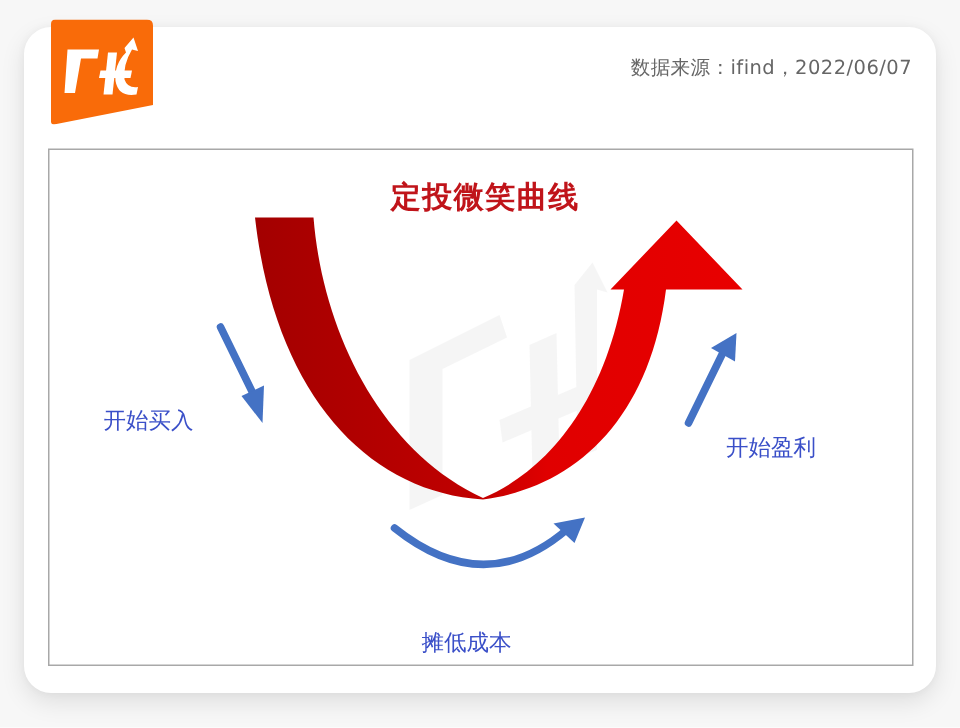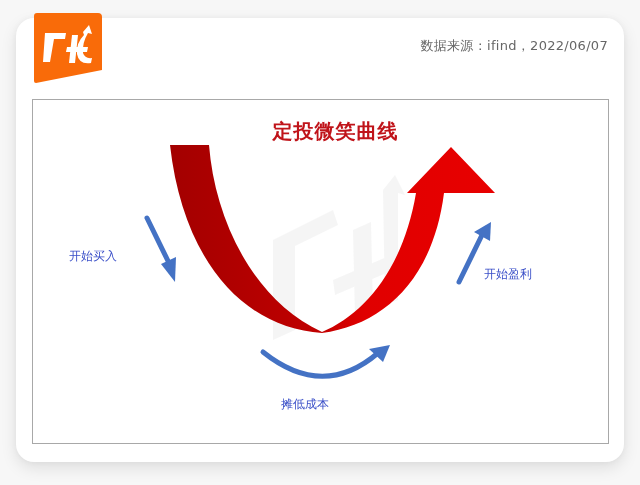--- a/index.html
+++ b/index.html
@@ -3,22 +3,22 @@
 <meta charset="utf-8">
 <style>
   html, body { margin:0; padding:0; }
   body { width:640px; height:485px; background:#f7f7f7; position:relative; overflow:hidden; font-family:"DejaVu Sans","Liberation Sans",sans-serif; }
   .card { position:absolute; left:16px; top:18px; width:608px; height:444px; background:#ffffff; border-radius:18px; box-shadow:0 6px 16px rgba(0,0,0,0.10), 0 0 6px rgba(0,0,0,0.04); }
   .logo { position:absolute; left:32px; top:13px; width:70px; height:70px; }
   .source { position:absolute; right:32px; top:36px; text-align:right; color:#666; font-size:13px; line-height:20px; letter-spacing:0.3px; }
   .frame { position:absolute; left:32px; top:99px; width:575px; height:343px; border:1px solid #a8a8a8; background:#fff; overflow:hidden; }
   .frame svg { position:absolute; left:0; top:0; }
   .title { position:absolute; left:0; width:100%; top:18px; text-align:center; color:#c0141a; font-size:20px; font-weight:bold; letter-spacing:1px; padding-left:0; }
-  .title span { position:relative; left:15px; }
-  .lbl { position:absolute; color:#3a4fc8; font-size:12px; }
+  .title span { position:relative; left:3px; }
+  .lbl { position:absolute; color:#3a4fc8; font-size:15px;margin-top:23px; }
 </style>
 </head>
 <body>
 
 <div class="card"></div>
 
 <div class="logo">
   <svg width="70" height="70" viewBox="0 0 70 70">
     <path d="M2 3 Q2 0 5 0 L66 0 Q70 0 70 4 L70 57 L4 70 Q2 70 2 68 Z" fill="#f96b09"></path>
 

